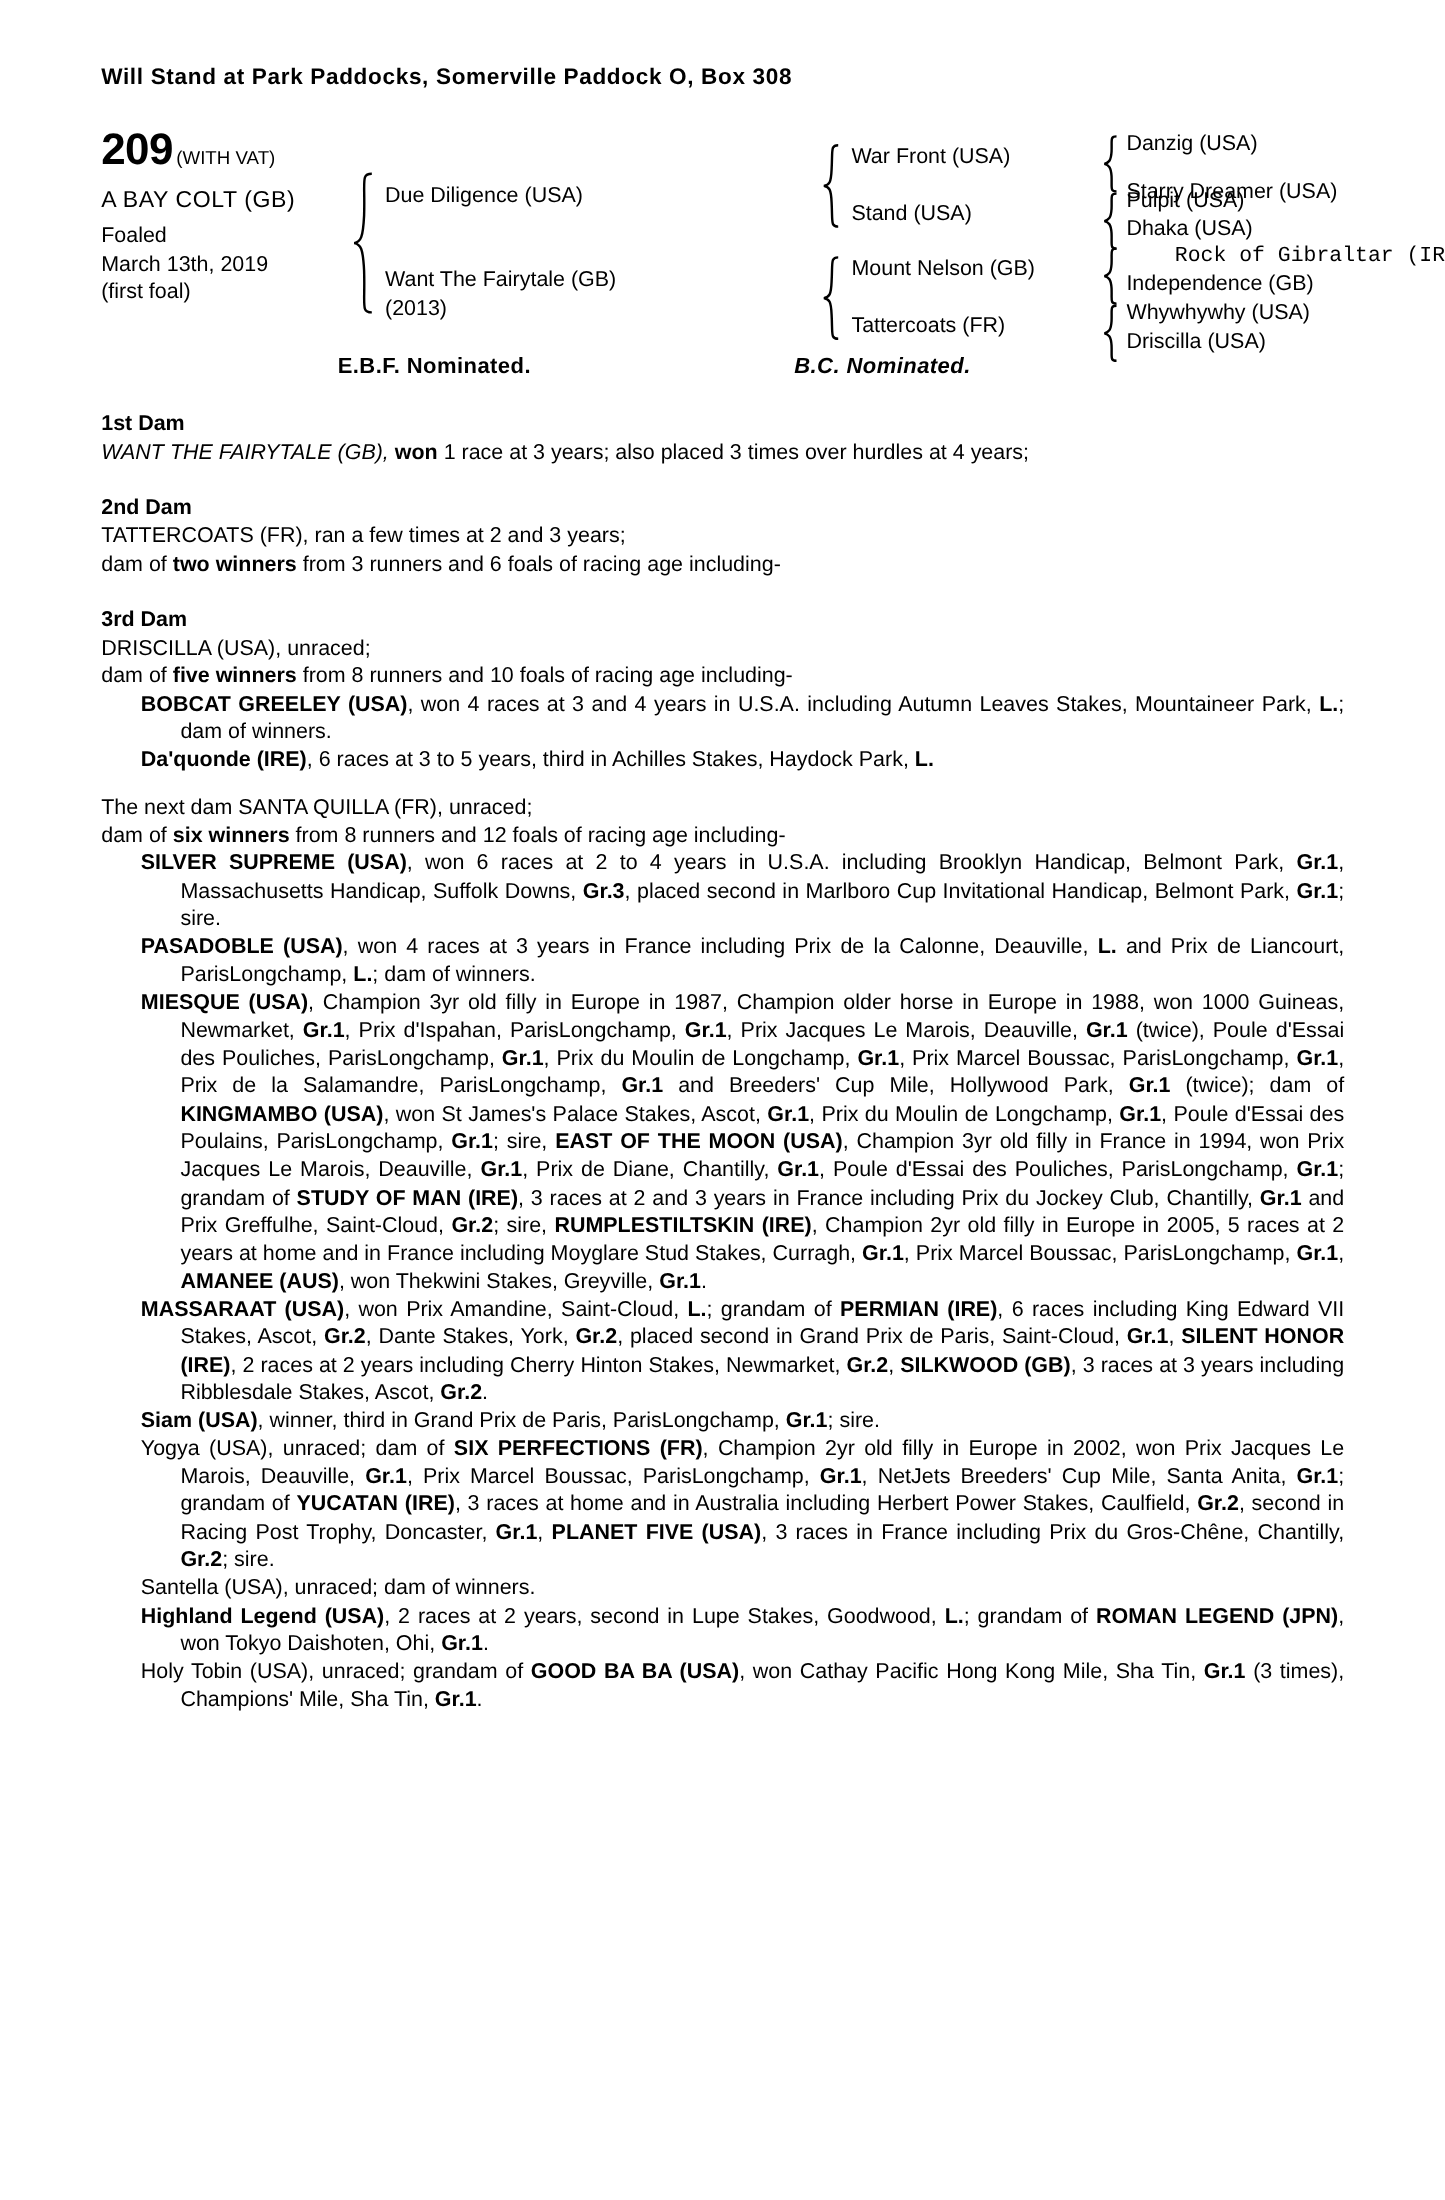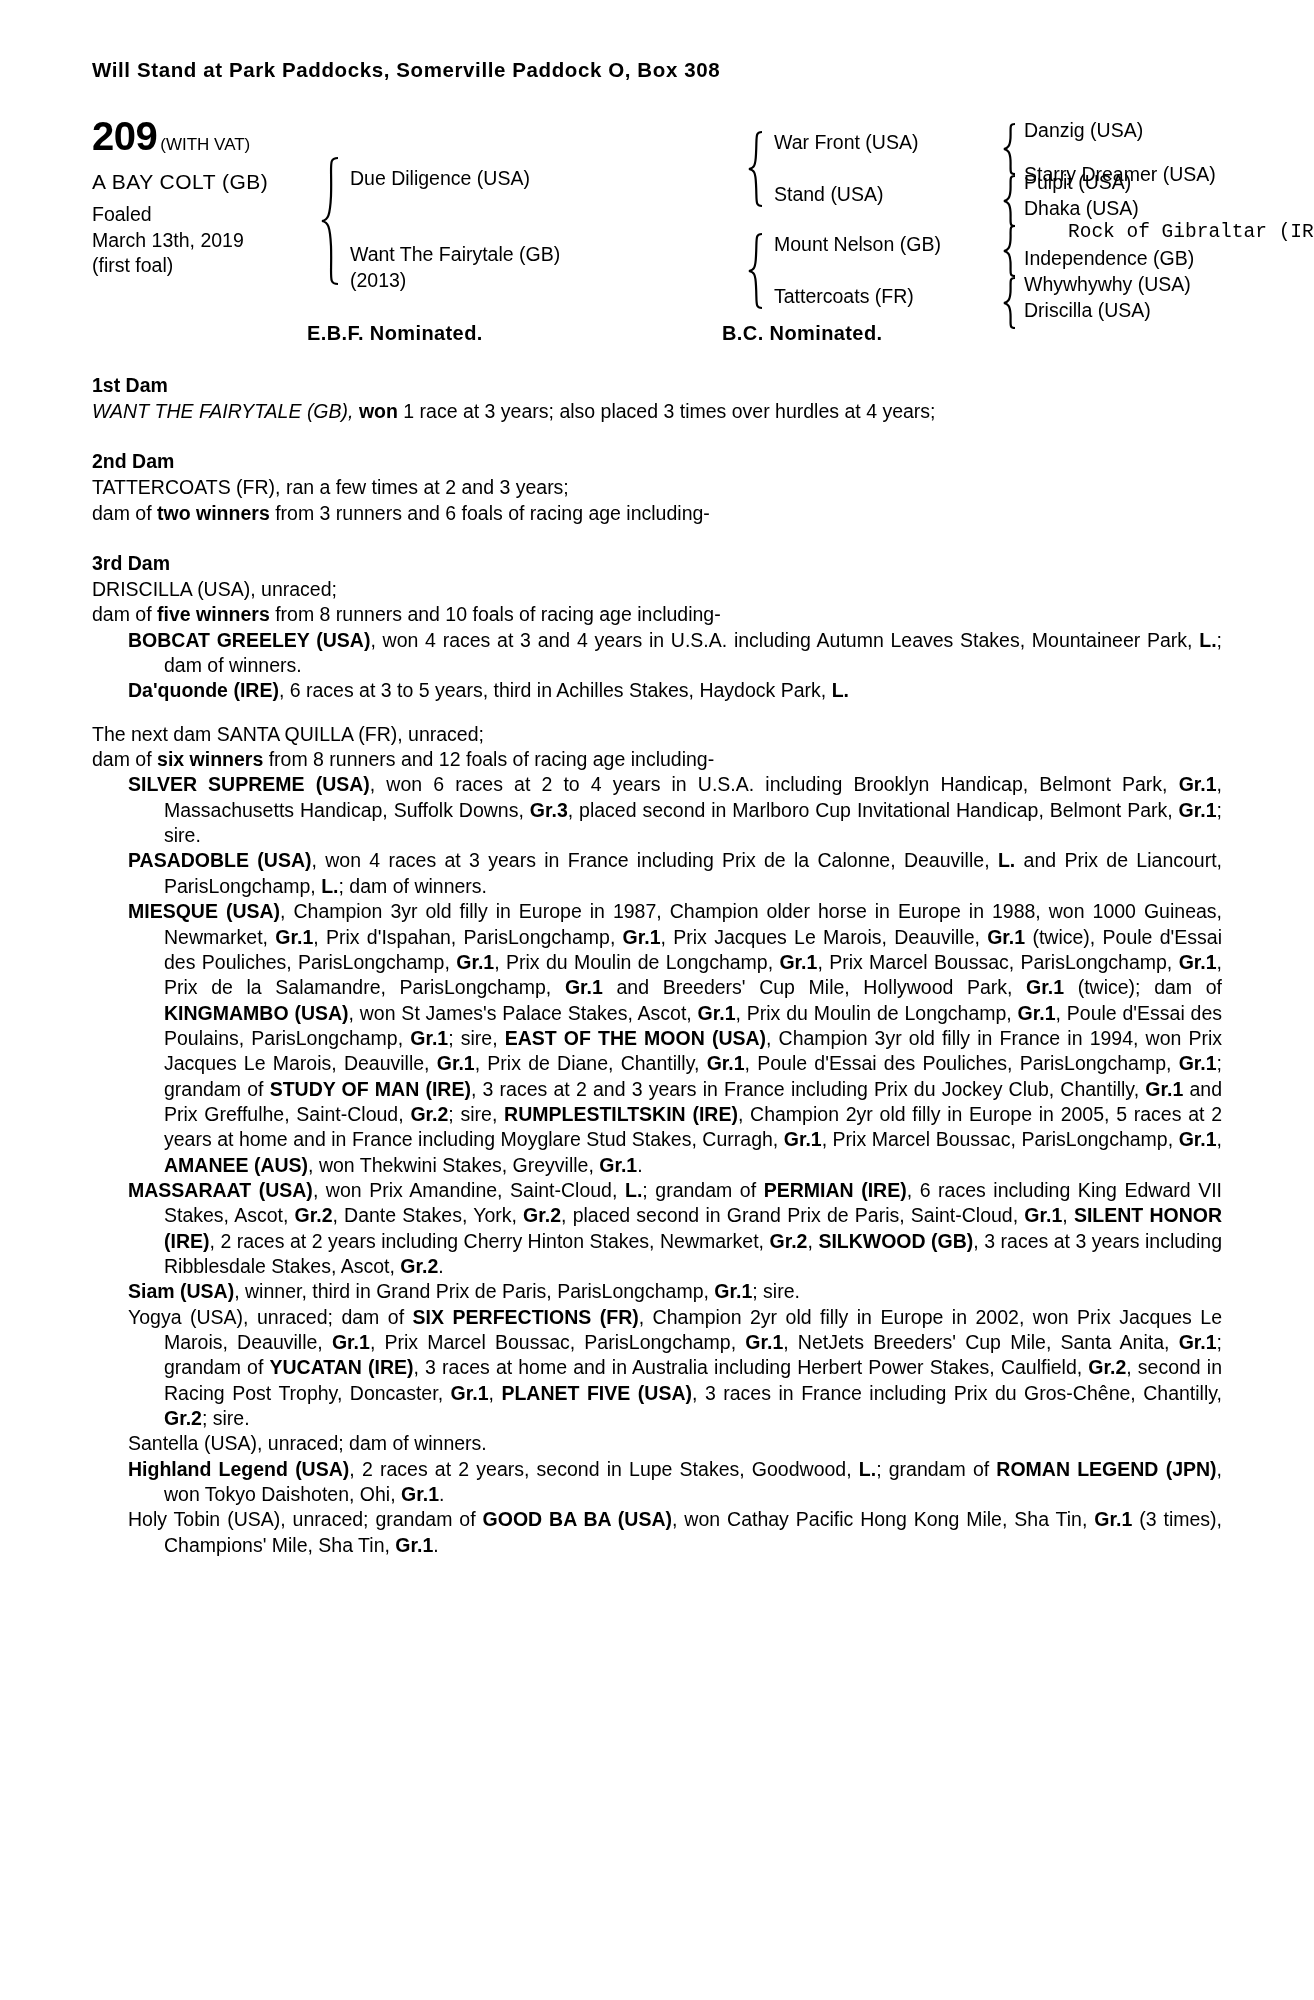--- a/index.html
+++ b/index.html
@@ -91,21 +91,21 @@
   .noms {
     text-align: center;
     font-weight: bold;
     font-size: 20px;
     letter-spacing: 0.4px;
     margin: 6px 0 0 0;
     position: relative;
     height: 26px;
   }
   .noms .ebf { position: absolute; left: 215px; }
-  .noms .bc  { position: absolute; left: 630px; }
+  .noms .bc  { position: absolute; left: 630px; font-style: italic; }
 
   
   .sec-head {
     font-weight: bold;
     font-size: 19.5px;
     margin: 26px 0 2px 0;
   }
   p.t {
     font-size: 19.5px;
     line-height: 1.30;

